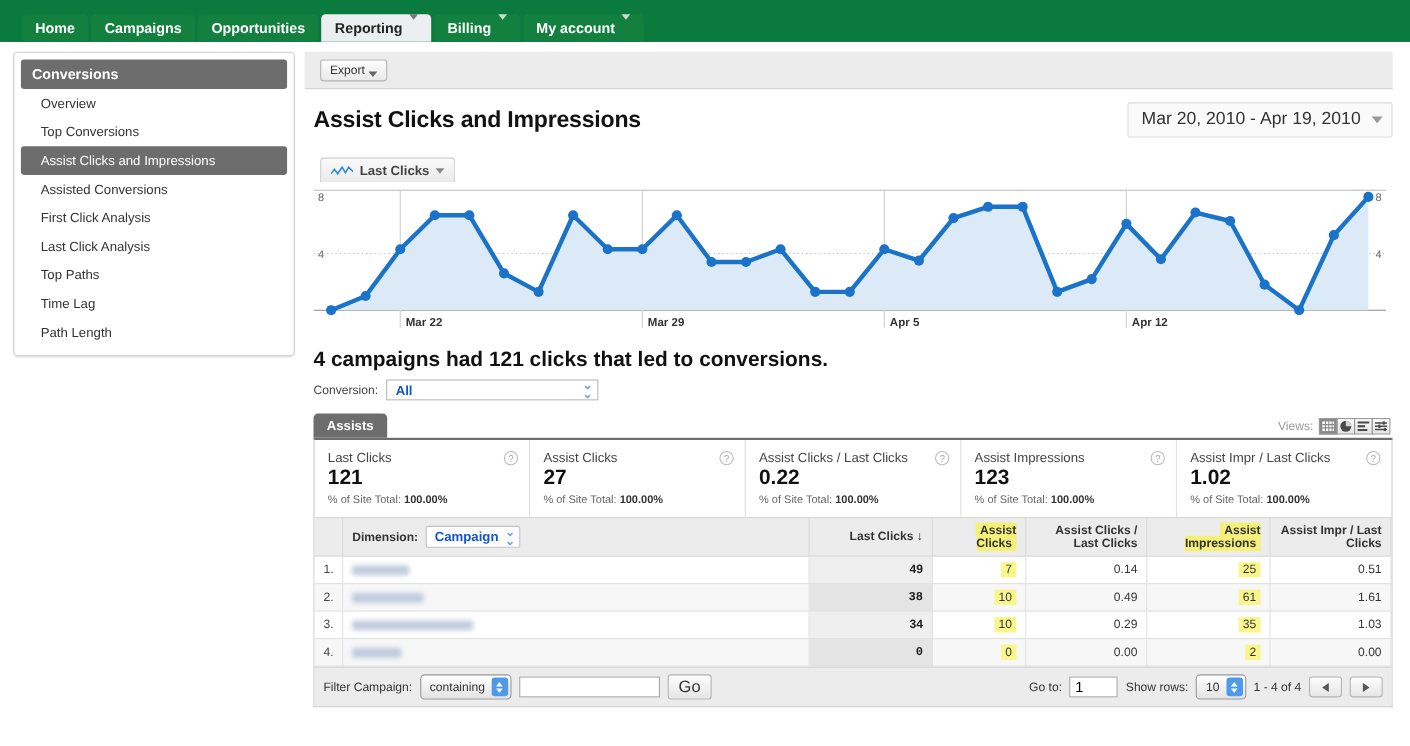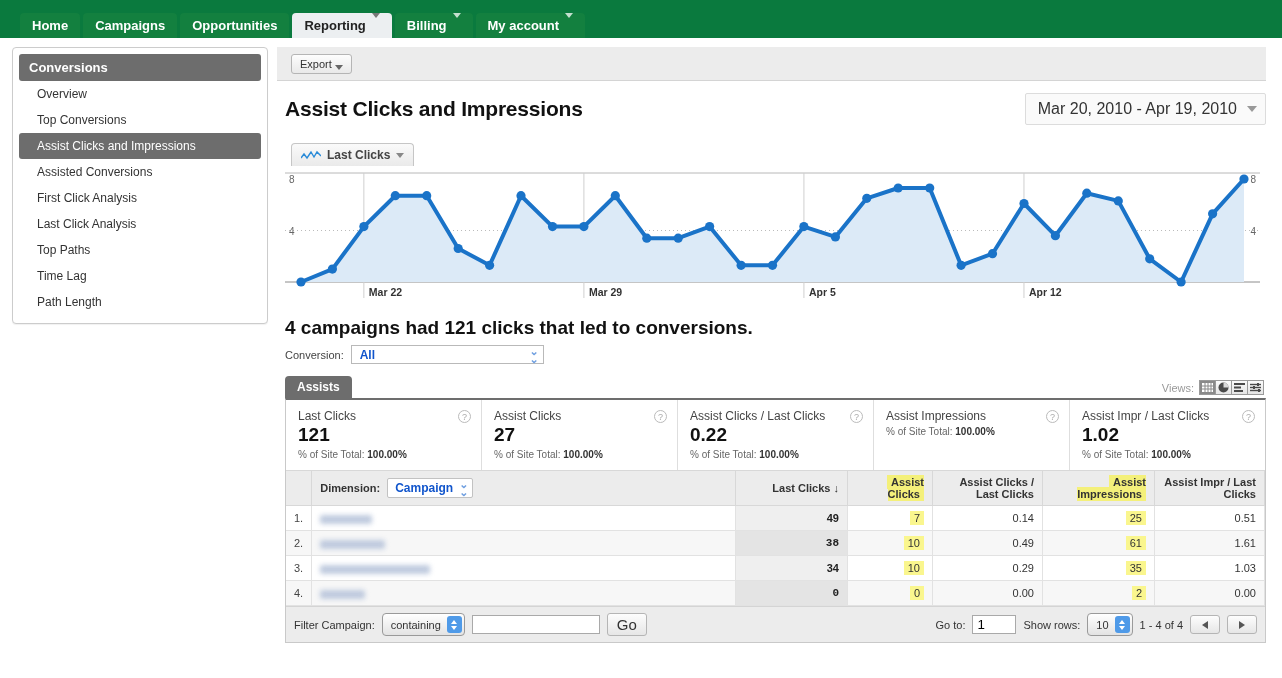--- a/index.html
+++ b/index.html
@@ -428,20 +428,21 @@
             <div class="qmark">?</div>
           </div>
           <div class="metric">
             <div class="m-name">Assist Clicks / Last Clicks</div>
             <div class="m-val">0.22</div>
             <div class="m-sub"><span>% of Site Total: </span><b>100.00%</b></div>
             <div class="qmark">?</div>
           </div>
           <div class="metric">
             <div class="m-name">Assist Impressions</div>
+            <div class="m-val">123</div>
             <div class="m-sub"><span>% of Site Total: </span><b>100.00%</b></div>
             <div class="qmark">?</div>
           </div>
           <div class="metric">
             <div class="m-name">Assist Impr / Last Clicks</div>
             <div class="m-val">1.02</div>
             <div class="m-sub"><span>% of Site Total: </span><b>100.00%</b></div>
             <div class="qmark">?</div>
           </div>
         </div>

